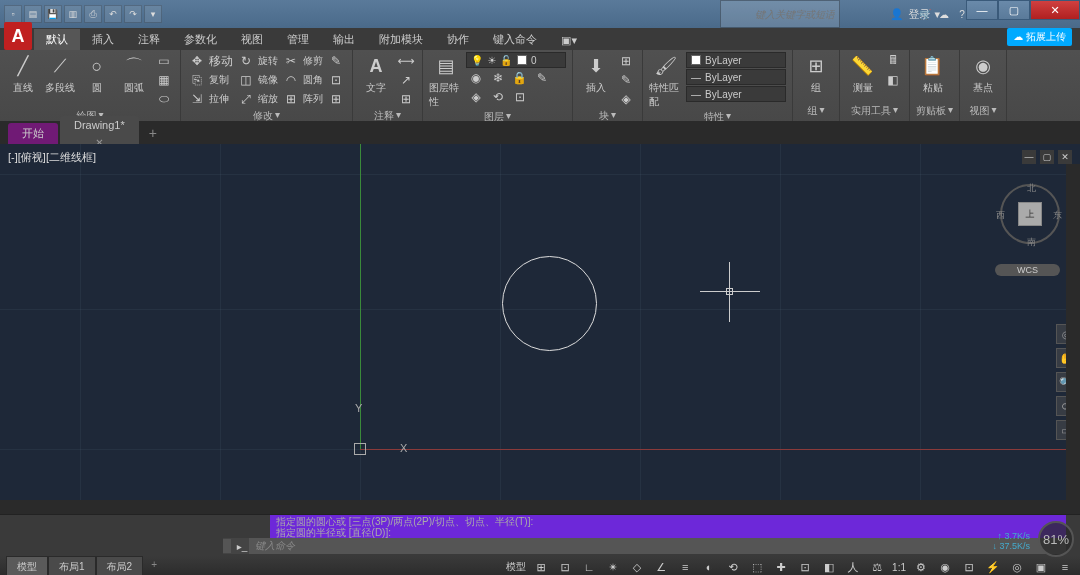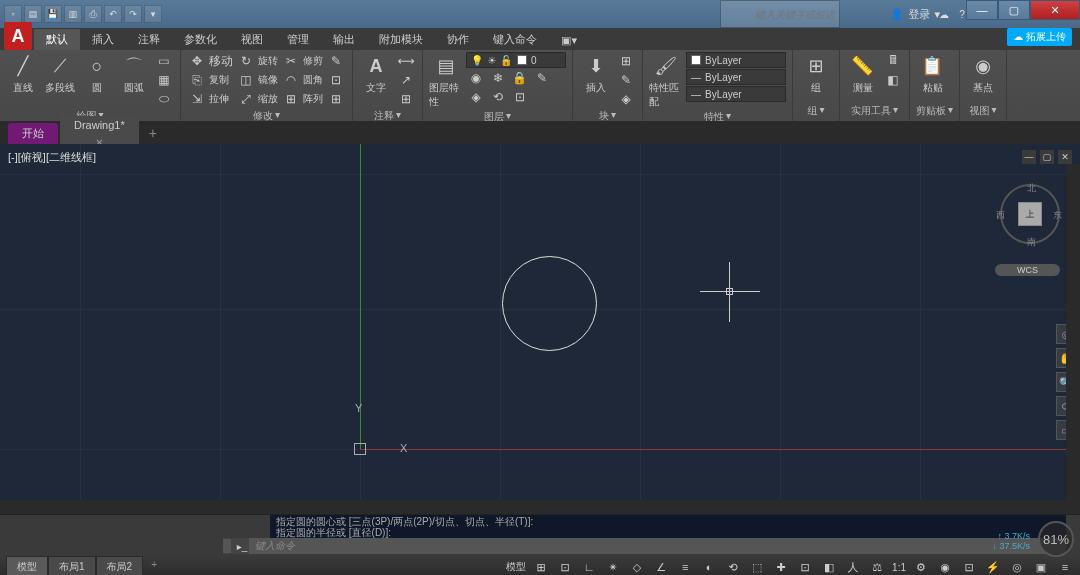--- a/index.html
+++ b/index.html
@@ -70,21 +70,21 @@
 .view-cube-e { position: absolute; left: 53px; top: 25px; color: #888; font-size: 9px; }
 .view-cube-w { position: absolute; left: -4px; top: 25px; color: #888; font-size: 9px; }
 .wcs-label { position: absolute; right: 20px; top: 120px; background: #555; color: #ccc; font-size: 9px; padding: 1px 22px; border-radius: 6px; }
 .nav-vertical { position: absolute; right: 4px; top: 180px; width: 20px; display: flex; flex-direction: column; gap: 4px; }
 .nav-btn { width: 20px; height: 20px; background: rgba(80,80,80,0.5); border: 1px solid #555; color: #999; display: flex; align-items: center; justify-content: center; font-size: 10px; }
 .scrollbar-h { position: absolute; bottom: 0; left: 0; right: 0; height: 14px; background: #2a2a2a; }
 .scrollbar-v { position: absolute; right: 0; top: 20px; bottom: 14px; width: 14px; background: #2a2a2a; }
 
 
 .cmd-area { height: 42px; background: #3a3a3a; border-top: 1px solid #222; position: relative; }
-.cmd-history { position: absolute; left: 270px; right: 14px; top: 0; height: 24px; background: #0f172a; color: #aaa; font-size: 10px; padding: 1px 6px; line-height: 11px; }
+.cmd-history { position: absolute; left: 270px; right: 14px; top: 0; height: 24px; background: #6d28d9; color: #aaa; font-size: 10px; padding: 1px 6px; line-height: 11px; }
 .cmd-input-row { position: absolute; left: 223px; right: 14px; bottom: 2px; height: 16px; display: flex; align-items: center; background: #444; }
 .cmd-handle { width: 8px; height: 14px; background: #555; margin-right: 4px; }
 .cmd-icon { width: 14px; height: 14px; color: #ccc; font-size: 10px; display: flex; align-items: center; justify-content: center; }
 .cmd-input { flex: 1; background: #555; color: #888; font-size: 10px; padding: 1px 6px; font-style: italic; }
 .cmd-left-icons { position: absolute; left: 225px; top: 26px; display: flex; gap: 2px; }
 
 
 .statusbar { height: 22px; background: linear-gradient(#3a3a3a, #2a2a2a); display: flex; align-items: center; padding: 0 6px; color: #ccc; font-size: 10px; }
 .status-tabs { display: flex; gap: 0; }
 .status-tab { padding: 3px 10px; background: #4a4a4a; border: 1px solid #2a2a2a; font-size: 10px; }

